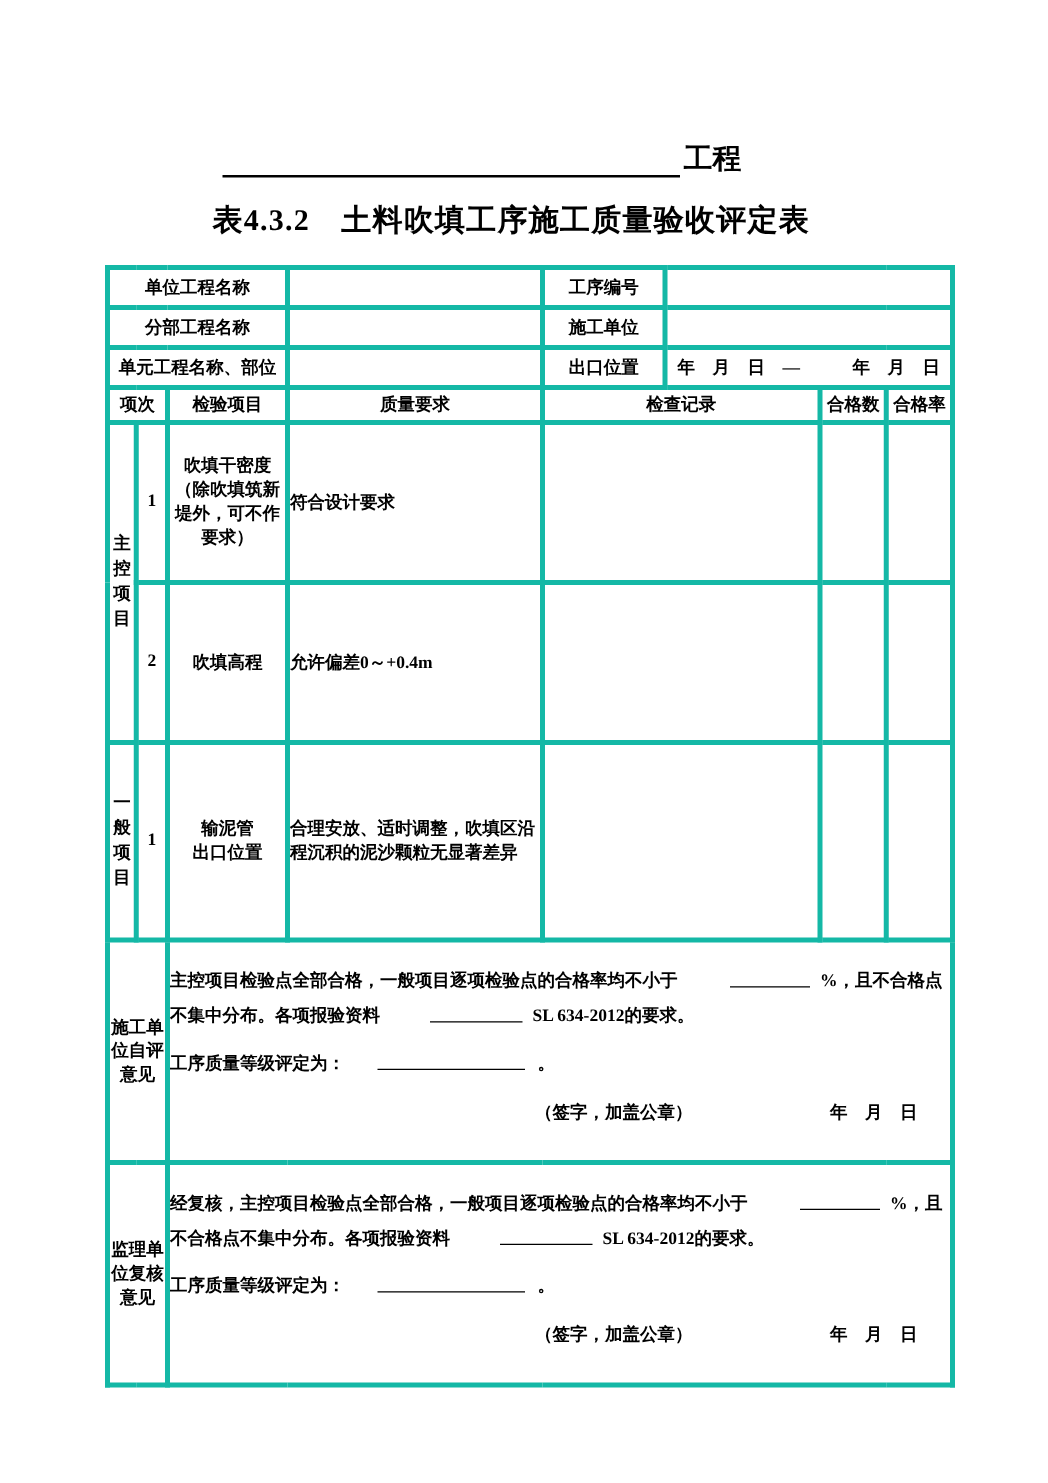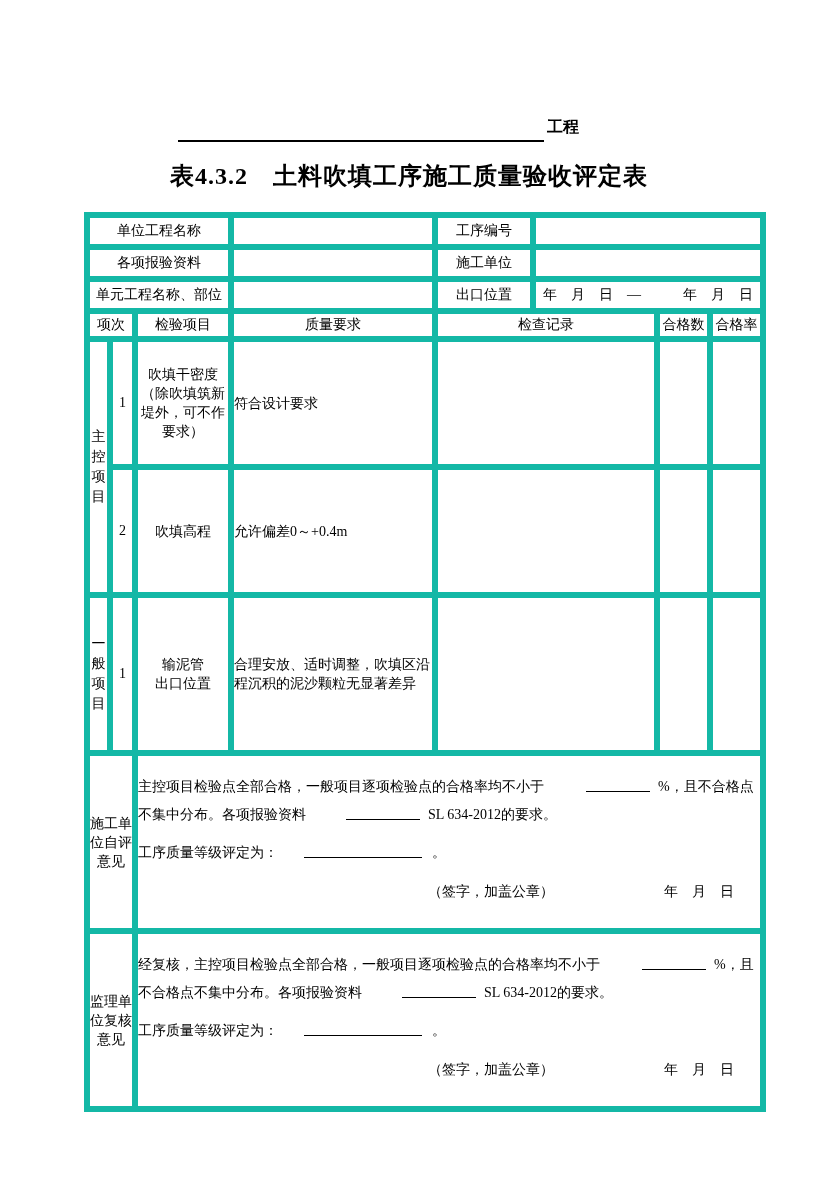--- a/index.html
+++ b/index.html
@@ -7,41 +7,42 @@
     width:838px;height:1186px;
     font-family:"Liberation Serif","DejaVu Serif",serif;
     color:#000;
   }
   .page{position:relative;width:838px;height:1186px;background:#fff;overflow:hidden;}
 
   
   .doc-heading{
     position:absolute;top:112px;left:178px;
     display:flex;align-items:flex-end;
-    font-size:16px;font-weight:bold;line-height:30px;
+    font-size:23px;font-weight:bold;line-height:30px;
   }
   .heading-underline{width:366px;height:28px;border-bottom:2px solid #000;}
   .heading-text{margin-left:3px;}
   .doc-title{
     position:absolute;top:160px;left:0;width:818px;
     text-align:center;font-size:24px;font-weight:bold;letter-spacing:1px;
   }
 
   
   table.form{
     position:absolute;top:212px;left:84px;width:676px;
     border-collapse:collapse;table-layout:fixed;
     border:2px solid #000;
     font-size:14px;
   }
   table.form td{
-    border:6px solid #14b8a6;
+    border:4px solid #14b8a6;
     padding:0;
     vertical-align:middle;
     overflow:hidden;
+    font-weight:bold;
   }
   tr.ih{height:32px;}
   tr.ch{height:28px;}
   tr.br1{height:128px;}
   tr.br2{height:128px;}
   tr.br3{height:158px;}
   tr.op{height:178px;}
 
   td.lab{text-align:center;}
   td.colhead{text-align:center;}
@@ -123,21 +124,21 @@
     <tbody>
 
       <tr class="ih">
         <td colspan="3" class="lab">单位工程名称</td>
         <td class="fill"></td>
         <td class="lab">工序编号</td>
         <td colspan="3" class="fill"></td>
       </tr>
 
       <tr class="ih">
-        <td colspan="3" class="lab">各项报验资料</td>
+        <td colspan="3" class="lab">分部工程名称</td>
         <td class="fill"></td>
         <td class="lab">施工单位</td>
         <td colspan="3" class="fill"></td>
       </tr>
 
       <tr class="ih">
         <td colspan="3" class="lab">单元工程名称、部位</td>
         <td class="fill"></td>
         <td class="lab">出口位置</td>
         <td colspan="3" class="datecell">年　月　日　—　　　年　月　日</td>

